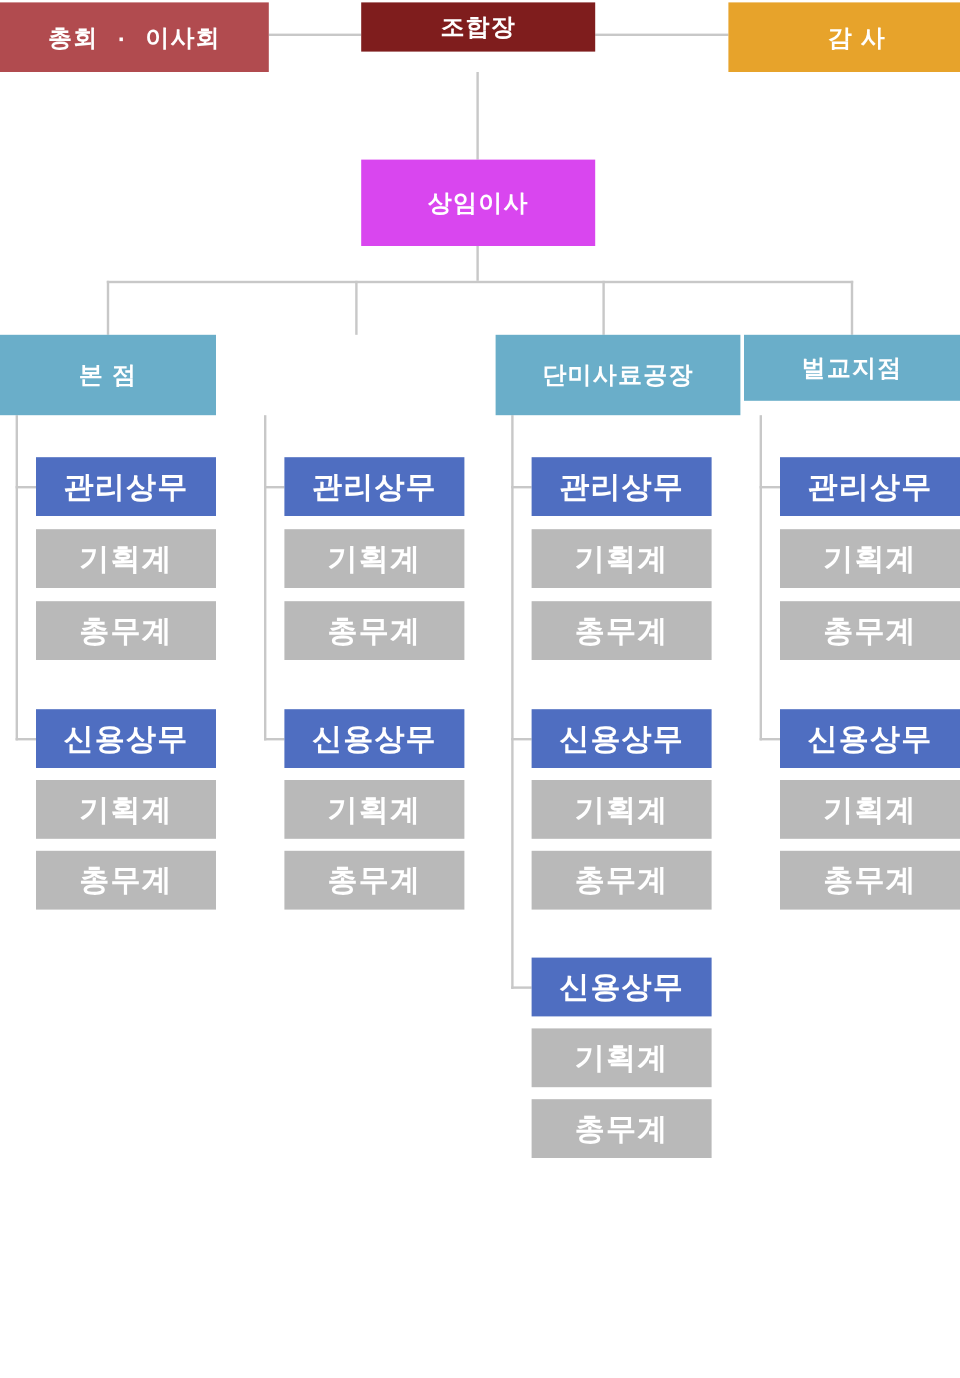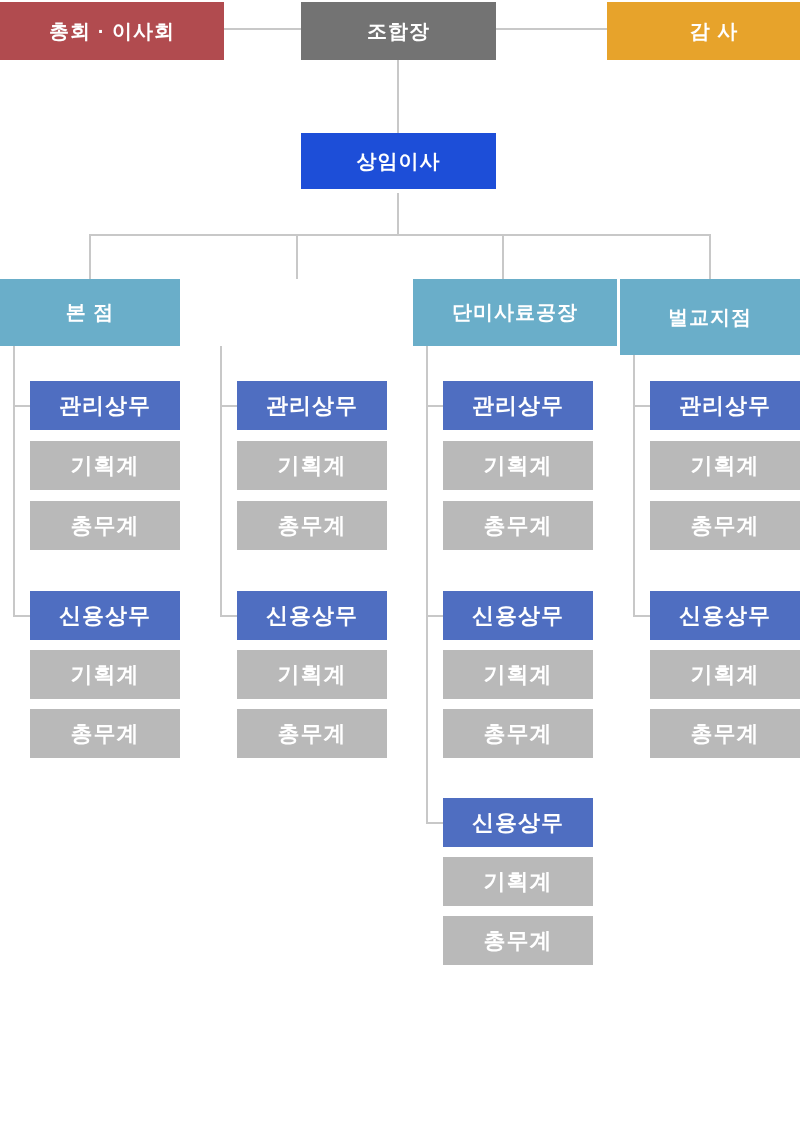--- a/index.html
+++ b/index.html
@@ -16,22 +16,22 @@
     display: flex;
     align-items: center;
     justify-content: center;
     color: #ffffff;
     font-weight: bold;
     font-size: 20px;
     letter-spacing: 1px;
     white-space: nowrap;
     box-sizing: border-box;
   }
-  .sub { font-size: 22px; }
-  .bg-assembly  { background: #b14b4f; }
+  .sub { font-size: 25px; }
+  .bg-assembly  { background: #b14b4f; font-family: Liberation Mono, monospace; }
   .bg-president { background: #154881; }
   .bg-auditor   { background: #e7a32b; }
   .bg-exec      { background: #5573b8; }
   .bg-branch    { background: #6aaec9; }
   .bg-grouphead { background: #4f6ec1; }
   .bg-item      { background: #b9b9b9; }
   .line {
     position: absolute;
     background: #c8c8c8;
   }
@@ -60,28 +60,28 @@
   <div class="line" style="left:220px; top:405px; width:17px; height:2px;"></div>
   <div class="line" style="left:426px; top:405px; width:17px; height:2px;"></div>
   <div class="line" style="left:633px; top:405px; width:17px; height:2px;"></div>
   <div class="line" style="left:13px;  top:615px; width:17px; height:2px;"></div>
   <div class="line" style="left:220px; top:615px; width:17px; height:2px;"></div>
   <div class="line" style="left:426px; top:615px; width:17px; height:2px;"></div>
   <div class="line" style="left:633px; top:615px; width:17px; height:2px;"></div>
   <div class="line" style="left:426px; top:822px; width:17px; height:2px;"></div>
 
   <div class="box bg-assembly" style="left: 0px; top: 2px; width: 224px; height: 58px; background: rgb(177, 75, 79);">총회 · 이사회</div>
-  <div class="box bg-president" style="left: 301px; top: 2px; width: 195px; height: 58px; background: #737373;">조합장</div>
+  <div class="box bg-president" style="left: 301px; top: 2px; width: 195px; height: 41px; background: #7f1d1d;">조합장</div>
   <div class="box bg-auditor" style="left: 607px; top: 2px; width: 214px; height: 58px; background: rgb(231, 163, 43);">감 사</div>
 
-  <div class="box bg-exec" style="left: 301px; top: 133px; width: 195px; height: 56px; background: #1d4ed8;">상임이사</div>
+  <div class="box bg-exec" style="left: 301px; top: 133px; width: 195px; height: 72px; background: #d946ef;">상임이사</div>
 
   <div class="box bg-branch" style="left: 0px; top: 279px; width: 180px; height: 67px; background: rgb(106, 174, 201);">본 점</div>
   <div class="box bg-branch" style="left: 413px; top: 279px; width: 204px; height: 67px; background: rgb(106, 174, 201);">단미사료공장</div>
-  <div class="box bg-branch" style="left: 620px; top: 279px; width: 180px; height: 76px; background: rgb(106, 174, 201);">벌교지점</div>
+  <div class="box bg-branch" style="left: 620px; top: 279px; width: 180px; height: 55px; background: rgb(106, 174, 201);">벌교지점</div>
 
   <div class="box sub bg-grouphead" style="left: 30px; top: 381px; width: 150px; height: 49px; background: rgb(79, 110, 193);">관리상무</div>
   <div class="box sub bg-item" style="left: 30px; top: 441px; width: 150px; height: 49px; background: rgb(185, 185, 185);">기획계</div>
   <div class="box sub bg-item" style="left: 30px; top: 501px; width: 150px; height: 49px; background: rgb(185, 185, 185);">총무계</div>
   <div class="box sub bg-grouphead" style="left: 30px; top: 591px; width: 150px; height: 49px; background: rgb(79, 110, 193);">신용상무</div>
   <div class="box sub bg-item" style="left: 30px; top: 650px; width: 150px; height: 49px; background: rgb(185, 185, 185);">기획계</div>
   <div class="box sub bg-item" style="left: 30px; top: 709px; width: 150px; height: 49px; background: rgb(185, 185, 185);">총무계</div>
 
   <div class="box sub bg-grouphead" style="left: 237px; top: 381px; width: 150px; height: 49px; background: rgb(79, 110, 193);">관리상무</div>
   <div class="box sub bg-item" style="left: 237px; top: 441px; width: 150px; height: 49px; background: rgb(185, 185, 185);">기획계</div>

